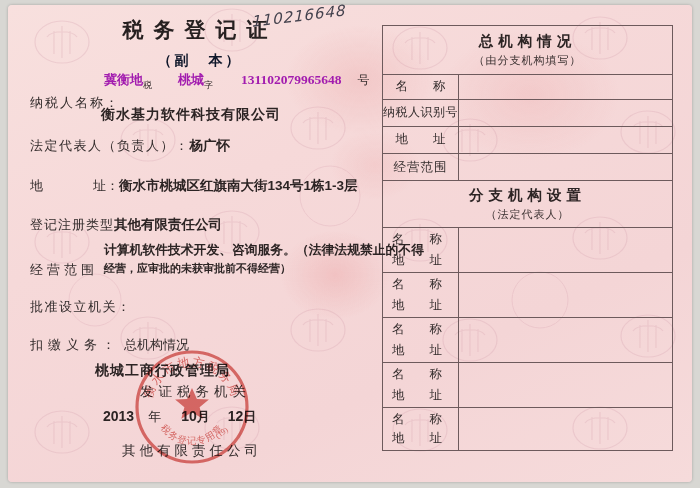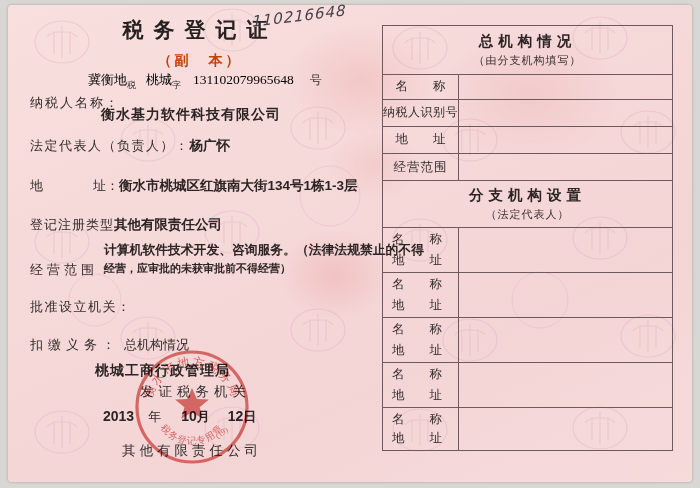--- a/index.html
+++ b/index.html
@@ -7,25 +7,25 @@
   #stage{position:absolute;inset:0;width:700px;height:488px;}
   
   .paper{position:absolute;left:8px;top:5px;width:684px;height:477px;border-radius:4px;
     background:linear-gradient(155deg,#f8e0de 0%,#f6d9d9 35%,#f4d5d6 70%,#f6dbdb 100%);
     box-shadow:0 0 3px rgba(0,0,0,.25);}
   .stain{position:absolute;border-radius:50%;pointer-events:none;}
   .txt{position:absolute;color:#332c2c;font-size:13px;white-space:nowrap;}
   .lbl{font-family:"Liberation Serif","DejaVu Serif",serif;}
   .val{font-weight:700;font-family:"Liberation Sans","DejaVu Sans",sans-serif;color:#2c2424;}
   .title{font-weight:700;font-size:21px;letter-spacing:10px;color:#262020;}
-  .subtitle{font-weight:700;font-size:14px;letter-spacing:3px;color:#c2410c;}
+  .subtitle{font-weight:700;font-size:14px;letter-spacing:3px;color:#0f172a;}
   .hand{font-family:"DejaVu Sans",sans-serif;font-style:italic;font-size:15px;color:#44424e;
     transform:rotate(-7deg) skewX(-8deg);letter-spacing:1px;}
   .sub-ch{font-size:9px;vertical-align:-4px;}
-  .docno{font-weight:400;font-size:13px;color:#000000;}
+  .docno{font-weight:700;font-size:13px;color:#a21caf;margin-left:16px;}
   
   .rtable{position:absolute;left:382px;top:25px;width:291px;height:426px;
     border:1.6px solid #6d5a5c;box-sizing:border-box;display:flex;flex-direction:column;
     background:transparent;}
   .trow{box-sizing:border-box;border-top:1.2px solid #6d5a5c;display:flex;}
   .trow:first-child{border-top:none;}
   .thead{flex-direction:column;align-items:center;justify-content:center;}
   .thead .t1{font-weight:700;font-size:14.5px;letter-spacing:5px;color:#2c2424;}
   .thead .t2{font-size:11px;letter-spacing:1px;color:#3a3030;margin-top:2px;}
   .lcell{width:76px;box-sizing:border-box;border-right:1.2px solid #6d5a5c;display:flex;

